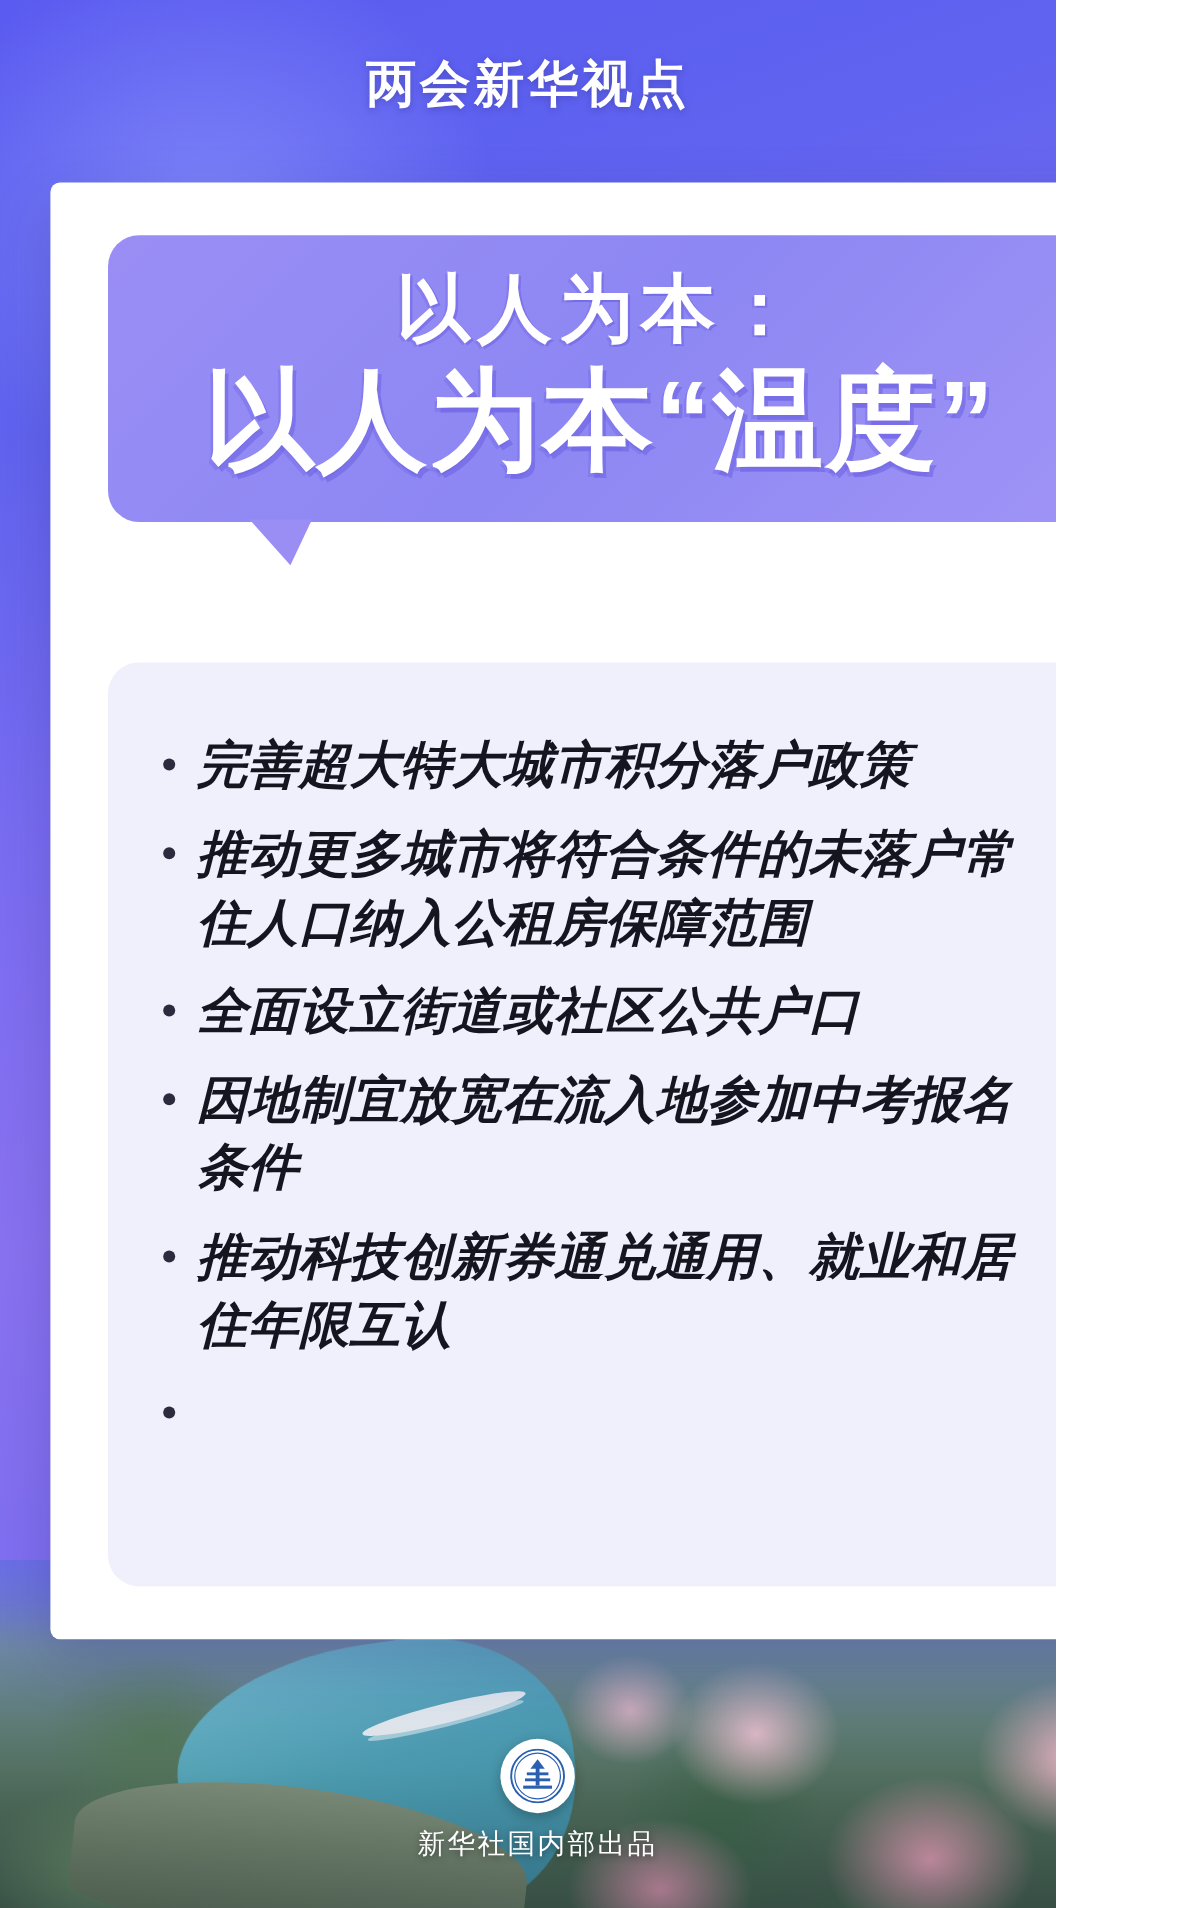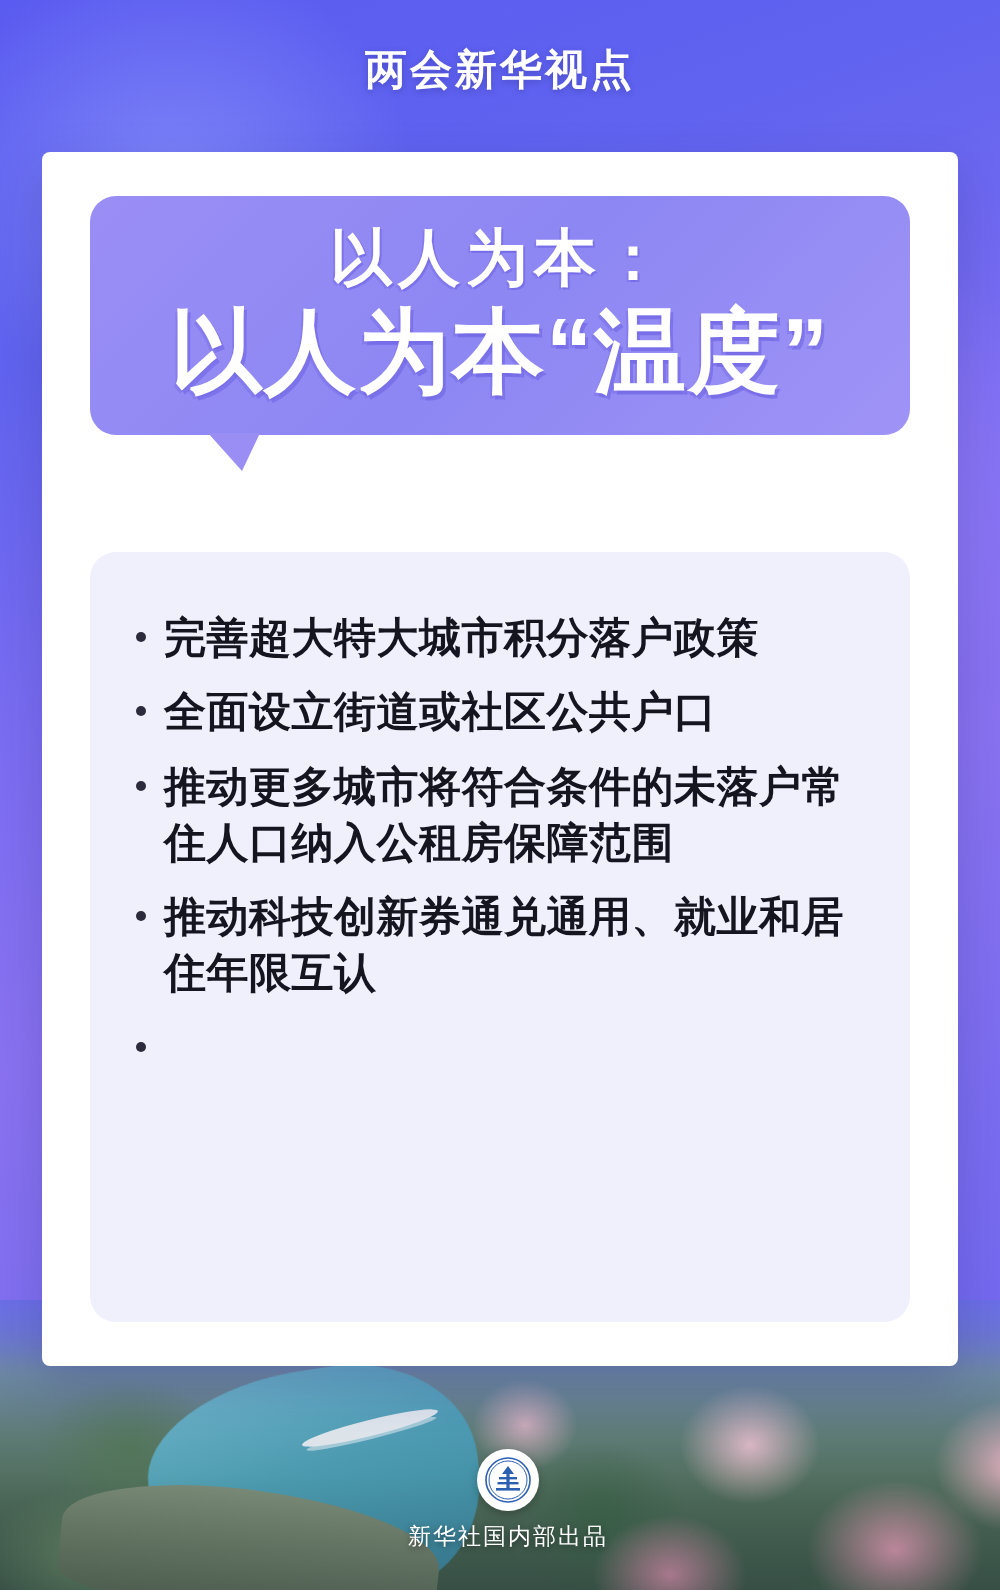--- a/index.html
+++ b/index.html
@@ -8,21 +8,21 @@
   }
   body {
     width: 1000px;
     height: 1590px;
     font-family: "Liberation Sans", "DejaVu Sans", sans-serif;
     overflow: hidden;
   }
 
   .poster {
     position: relative;
-    width: 1000px;
+    width: 880px;
     height: 1590px;
     background: linear-gradient(160deg, #5a5bf0 0%, #5f63ef 18%, #7b6df2 38%, #8a72f0 55%, #7d6ef0 72%, #6a63ef 100%);
     overflow: hidden;
   }
 
   
   .bg-glow-a {
     position: absolute;
     left: -180px;
     top: -140px;
@@ -217,20 +217,21 @@
     height: 770px;
     background: #eff0fb;
     border-radius: 26px;
     box-sizing: border-box;
     padding: 58px 44px 40px 40px;
   }
   .bullet-list {
     list-style: none;
     margin: 0;
     padding: 0;
+    font-style: italic;
   }
   .bullet-item {
     display: flex;
     align-items: flex-start;
     margin-bottom: 18px;
   }
   .bullet-dot {
     flex: 0 0 auto;
     width: 10px;
     height: 10px;
@@ -302,25 +303,29 @@
     </div>
 
     <div class="list-panel">
       <ul class="bullet-list">
         <li class="bullet-item">
           <span class="bullet-dot"></span>
           <span class="bullet-text">完善超大特大城市积分落户政策</span>
         </li>
         <li class="bullet-item">
           <span class="bullet-dot"></span>
+          <span class="bullet-text">推动更多城市将符合条件的未落户常住人口纳入公租房保障范围</span>
+        </li>
+        <li class="bullet-item">
+          <span class="bullet-dot"></span>
           <span class="bullet-text">全面设立街道或社区公共户口</span>
         </li>
         <li class="bullet-item">
           <span class="bullet-dot"></span>
-          <span class="bullet-text">推动更多城市将符合条件的未落户常住人口纳入公租房保障范围</span>
+          <span class="bullet-text">因地制宜放宽在流入地参加中考报名条件</span>
         </li>
         <li class="bullet-item">
           <span class="bullet-dot"></span>
           <span class="bullet-text">推动科技创新券通兑通用、就业和居住年限互认</span>
         </li>
         <li class="bullet-item">
           <span class="bullet-dot"></span>
         </li>
       </ul>
     </div>

